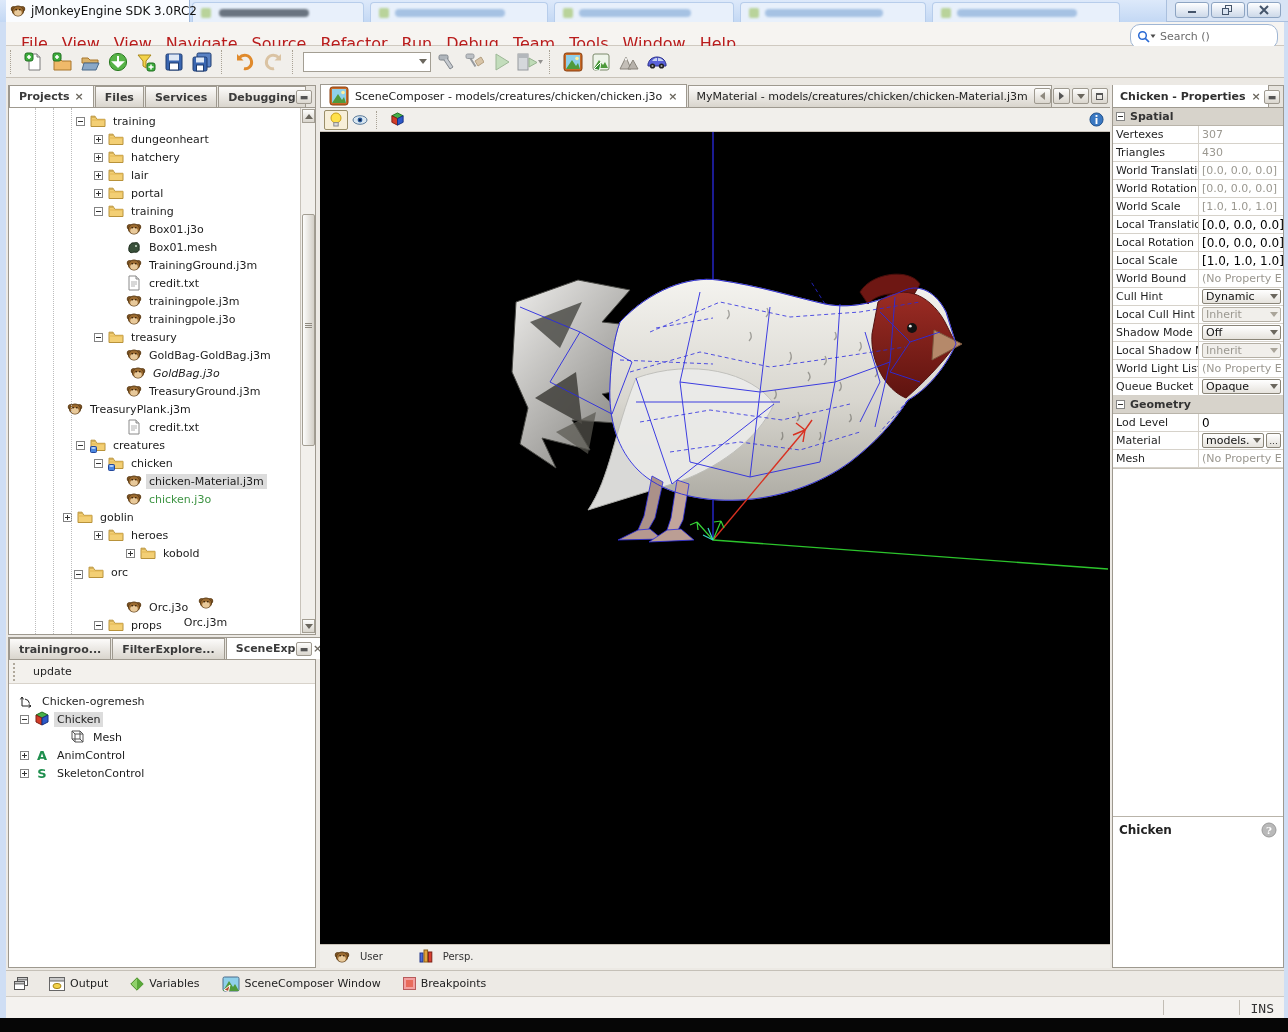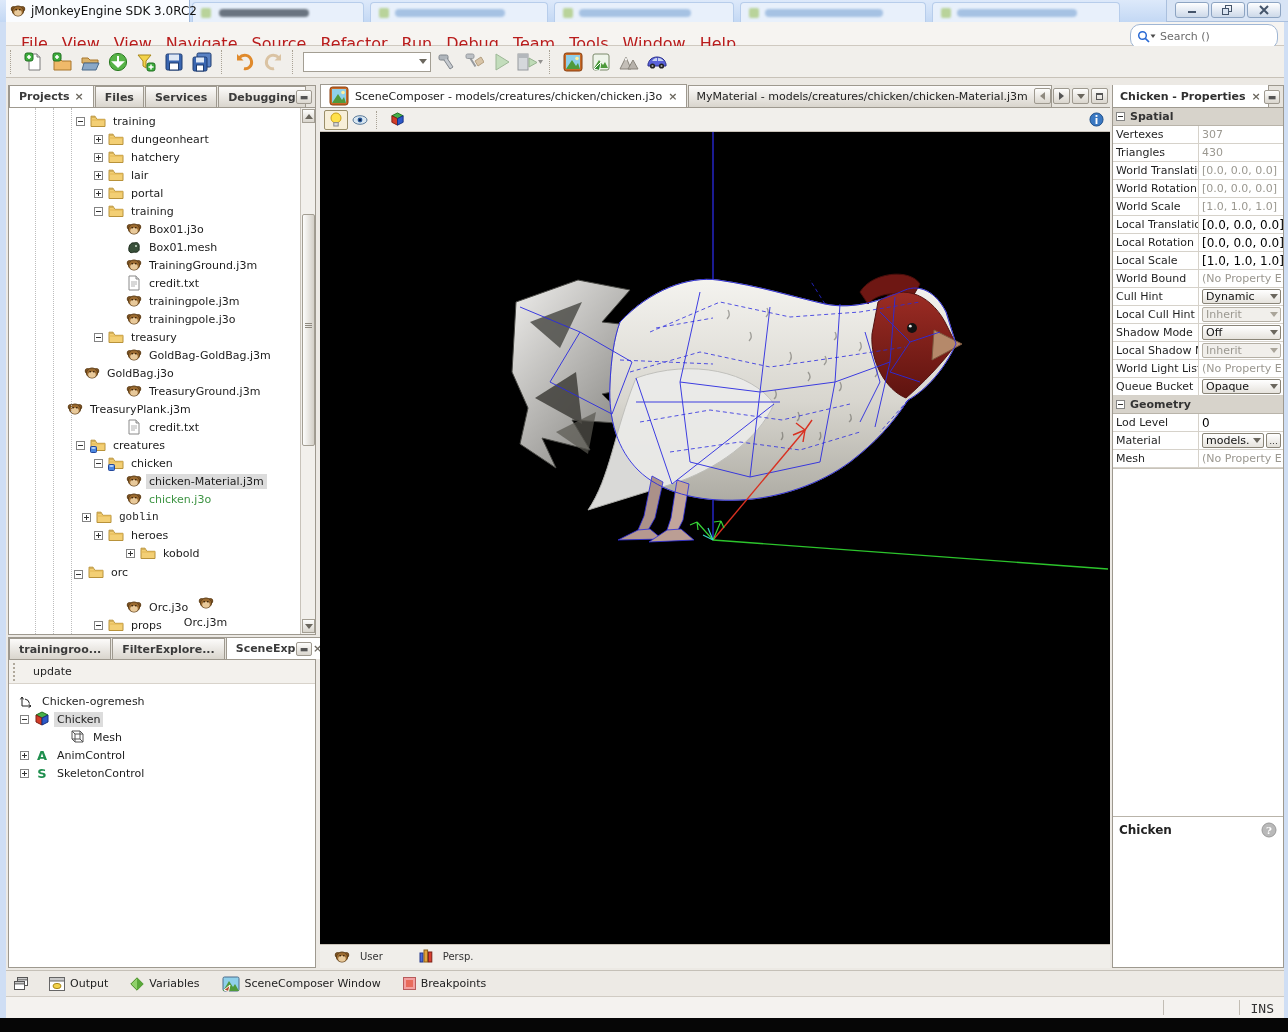--- a/index.html
+++ b/index.html
@@ -621,21 +621,21 @@
                 <circle cx="3.6" cy="6" r="2.4" fill="#8a5a28" stroke="#5f3f18"></circle>
                 <circle cx="12.4" cy="6" r="2.4" fill="#8a5a28" stroke="#5f3f18"></circle>
                 <ellipse cx="8" cy="8" rx="5.6" ry="5" fill="#9a6a30" stroke="#5f3f18"></ellipse>
                 <ellipse cx="8" cy="9.8" rx="3.8" ry="3" fill="#e8c99a"></ellipse>
                 <circle cx="6.2" cy="6.8" r="0.8" fill="#2a1a08"></circle>
                 <circle cx="9.8" cy="6.8" r="0.8" fill="#2a1a08"></circle>
               </svg>
             </span>
             <span class="tree-label">GoldBag-GoldBag.j3m</span>
           </div>
-          <div class="tree-row" style="padding-left: 60px;">
+          <div class="tree-row" style="padding-left: 106px; font-style: italic;">
             <span class="expand-slot"></span>
             <span class="icon">
               <svg width="16" height="16" viewBox="0 0 16 16">
                 <circle cx="3.6" cy="6" r="2.4" fill="#8a5a28" stroke="#5f3f18"></circle>
                 <circle cx="12.4" cy="6" r="2.4" fill="#8a5a28" stroke="#5f3f18"></circle>
                 <ellipse cx="8" cy="8" rx="5.6" ry="5" fill="#9a6a30" stroke="#5f3f18"></ellipse>
                 <ellipse cx="8" cy="9.8" rx="3.8" ry="3" fill="#e8c99a"></ellipse>
                 <circle cx="6.2" cy="6.8" r="0.8" fill="#2a1a08"></circle>
                 <circle cx="9.8" cy="6.8" r="0.8" fill="#2a1a08"></circle>
               </svg>
@@ -738,21 +738,21 @@
                 <circle cx="3.6" cy="6" r="2.4" fill="#8a5a28" stroke="#5f3f18"></circle>
                 <circle cx="12.4" cy="6" r="2.4" fill="#8a5a28" stroke="#5f3f18"></circle>
                 <ellipse cx="8" cy="8" rx="5.6" ry="5" fill="#9a6a30" stroke="#5f3f18"></ellipse>
                 <ellipse cx="8" cy="9.8" rx="3.8" ry="3" fill="#e8c99a"></ellipse>
                 <circle cx="6.2" cy="6.8" r="0.8" fill="#2a1a08"></circle>
                 <circle cx="9.8" cy="6.8" r="0.8" fill="#2a1a08"></circle>
               </svg>
             </span>
             <span class="tree-label green">chicken.j3o</span>
           </div>
-          <div class="tree-row" style="padding-left: 72px; font-family: Liberation Mono, monospace;">
+          <div class="tree-row" style="padding-left: 53px;">
             <span class="expand-slot">
               <svg width="9" height="9" viewBox="0 0 9 9">
                 <rect x="0.5" y="0.5" width="8" height="8" fill="#fff" stroke="#848484"></rect>
                 <path d="M2 4.5 h5 M4.5 2 v5" stroke="#333"></path>
               </svg>
             </span>
             <span class="icon">
               <svg width="16" height="16" viewBox="0 0 16 16">
                 <path d="M1 4.5 h4.6 l1.4 1.8 h8 v7.2 h-14 Z" fill="#f3cf74" stroke="#b8923a"></path>
                 <path d="M1 7 h14" stroke="#e3b755"></path>

